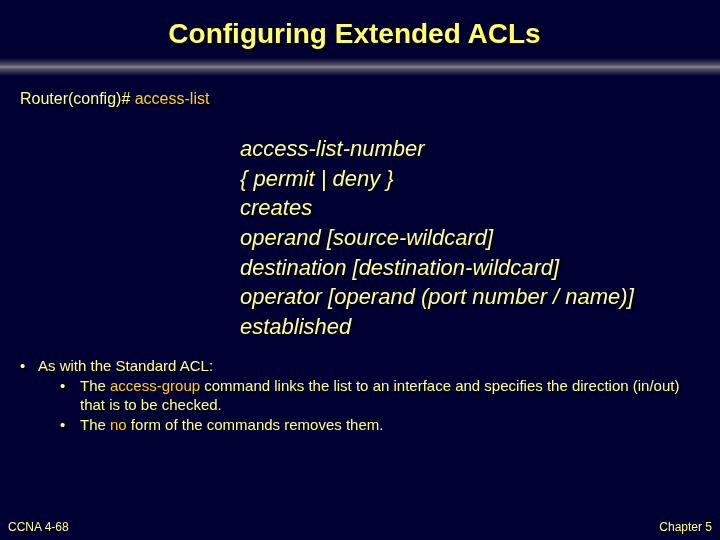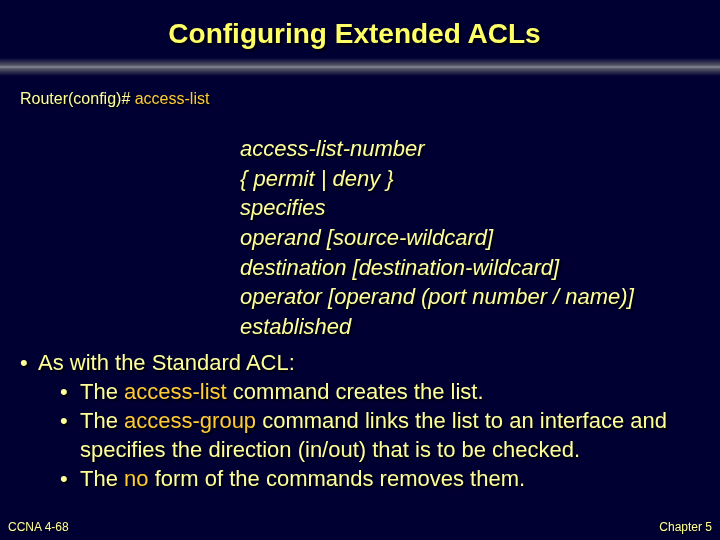--- a/index.html
+++ b/index.html
@@ -44,22 +44,22 @@
   .syntax-block {
     padding-left: 220px;
     font-size: 22px;
     font-style: italic;
     color: #ffff99;
     text-shadow: 2px 2px 2px rgba(0,0,0,0.9);
     line-height: 1.35;
     margin-top: 26px;
   }
   .bullets {
-    margin-top: 6px;
-    font-size: 22px;
+    margin-top: 14px;
+    font-size: 15px;
     color: #ffff99;
     text-shadow: 2px 2px 2px rgba(0,0,0,0.9);
     line-height: 1.32;
   }
   .b1 {
     padding-left: 18px;
     position: relative;
   }
   .b1::before {
     content: "•";
@@ -103,32 +103,29 @@
 
 <div class="content">
 
   <div class="prompt-line">
     <span>Router(config)# </span><span class="hl">access-list</span>
   </div>
 
   <div class="syntax-block">
     <div>access-list-number</div>
     <div>{ permit | deny }</div>
-    <div>specifies</div>
+    <div>creates</div>
     <div>operand [source-wildcard]</div>
     <div>destination [destination-wildcard]</div>
     <div>operator [operand (port number / name)]</div>
     <div>established</div>
   </div>
 
   <div class="bullets">
     <div class="b1">As with the Standard ACL:</div>
-    <div class="b2">
-      <span>The </span><span class="hl">access-list</span><span> command creates the list.</span>
-    </div>
     <div class="b2">
       <span>The </span><span class="hl">access-group</span><span> command links the list to an interface and specifies the direction (in/out) that is to be checked.</span>
     </div>
     <div class="b2">
       <span>The </span><span class="hl">no</span><span> form of the commands removes them.</span>
     </div>
   </div>
 
 </div>
 

